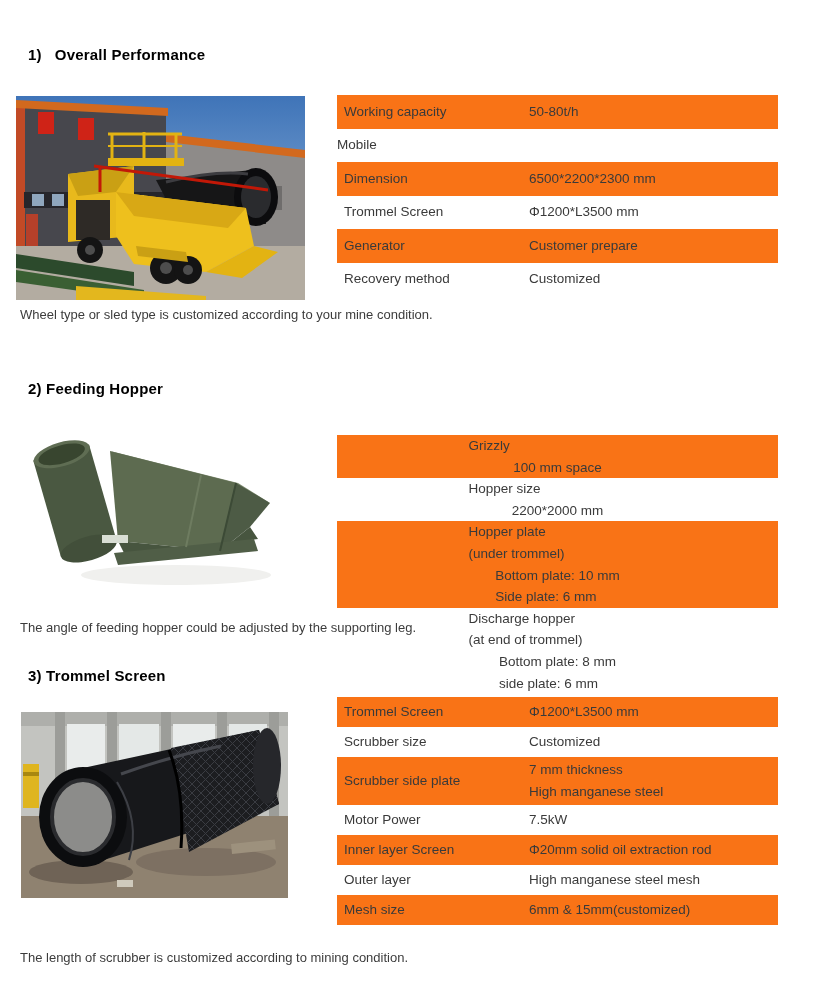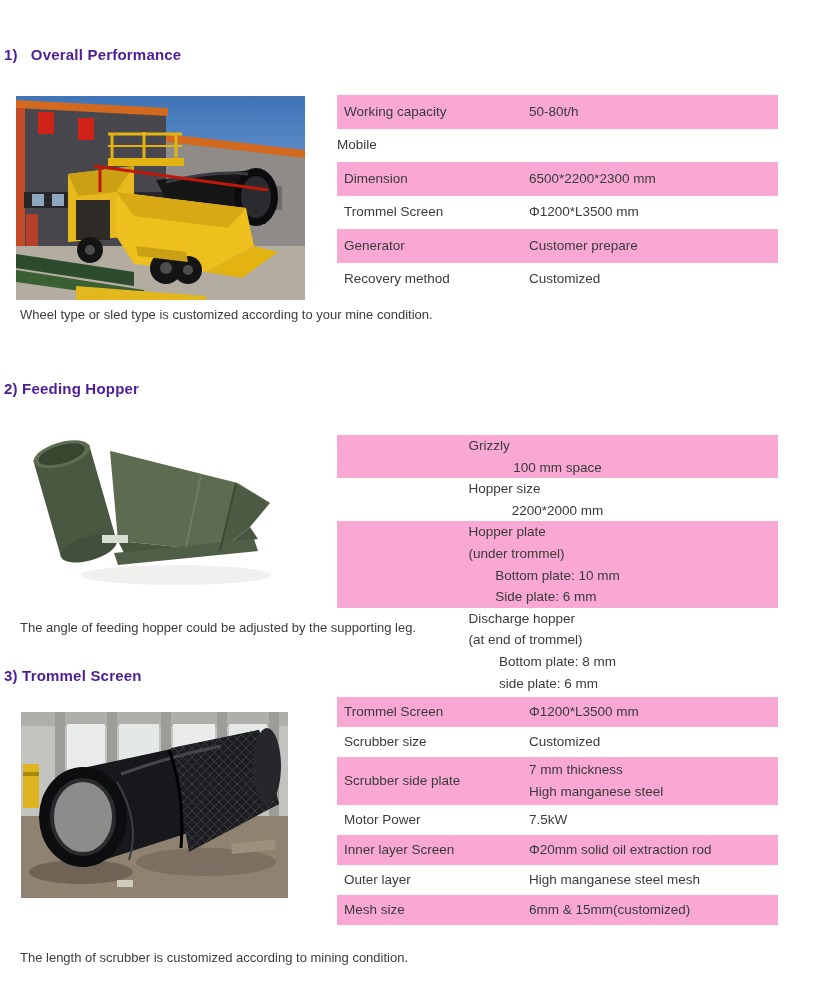--- a/index.html
+++ b/index.html
@@ -1,30 +1,30 @@
 <!DOCTYPE html>
 <html><head>
 <meta charset="utf-8">
 <style>
   html,body { margin:0; padding:0; background:#ffffff; }
   .page {
     position:relative; width:823px; height:988px; background:#ffffff;
     font-family:"Liberation Sans", sans-serif; color:#3a3a3a; overflow:hidden;
   }
   .heading {
-    position:absolute; left:4px; font-size:15px; font-weight:bold;
-    color:#4c1d95; white-space:pre-wrap; letter-spacing:0.2px;
+    position:absolute; left:28px; font-size:15px; font-weight:bold;
+    color:#000000; white-space:pre-wrap; letter-spacing:0.2px;
   }
   .caption {
     position:absolute; left:20px; font-size:13px; color:#3c3c3c;
   }
   .photo { position:absolute; display:block; }
   .spec-table { position:absolute; left:337px; width:441px; }
   .row { display:flex; align-items:center; background:#ffffff; }
-  .row.green { background:#f9a8d4; }
+  .row.green { background:#f97316; }
   .cell-label {
     width:192px; padding-left:7px; box-sizing:border-box;
     font-size:13.5px; line-height:1.6; white-space:pre-line;
   }
   .cell-value { flex:1; font-size:13.5px; line-height:1.6; white-space:pre-line; }
   .t1 .row { min-height:33.5px; }
   .t2 .row { min-height:32.5px;flex-direction:column; }
   .t2 .row.tall { min-height:49px;justify-content:center; }
   .t3 .row { min-height:30px; }
   .t3 .row.tall { min-height:48px; }

